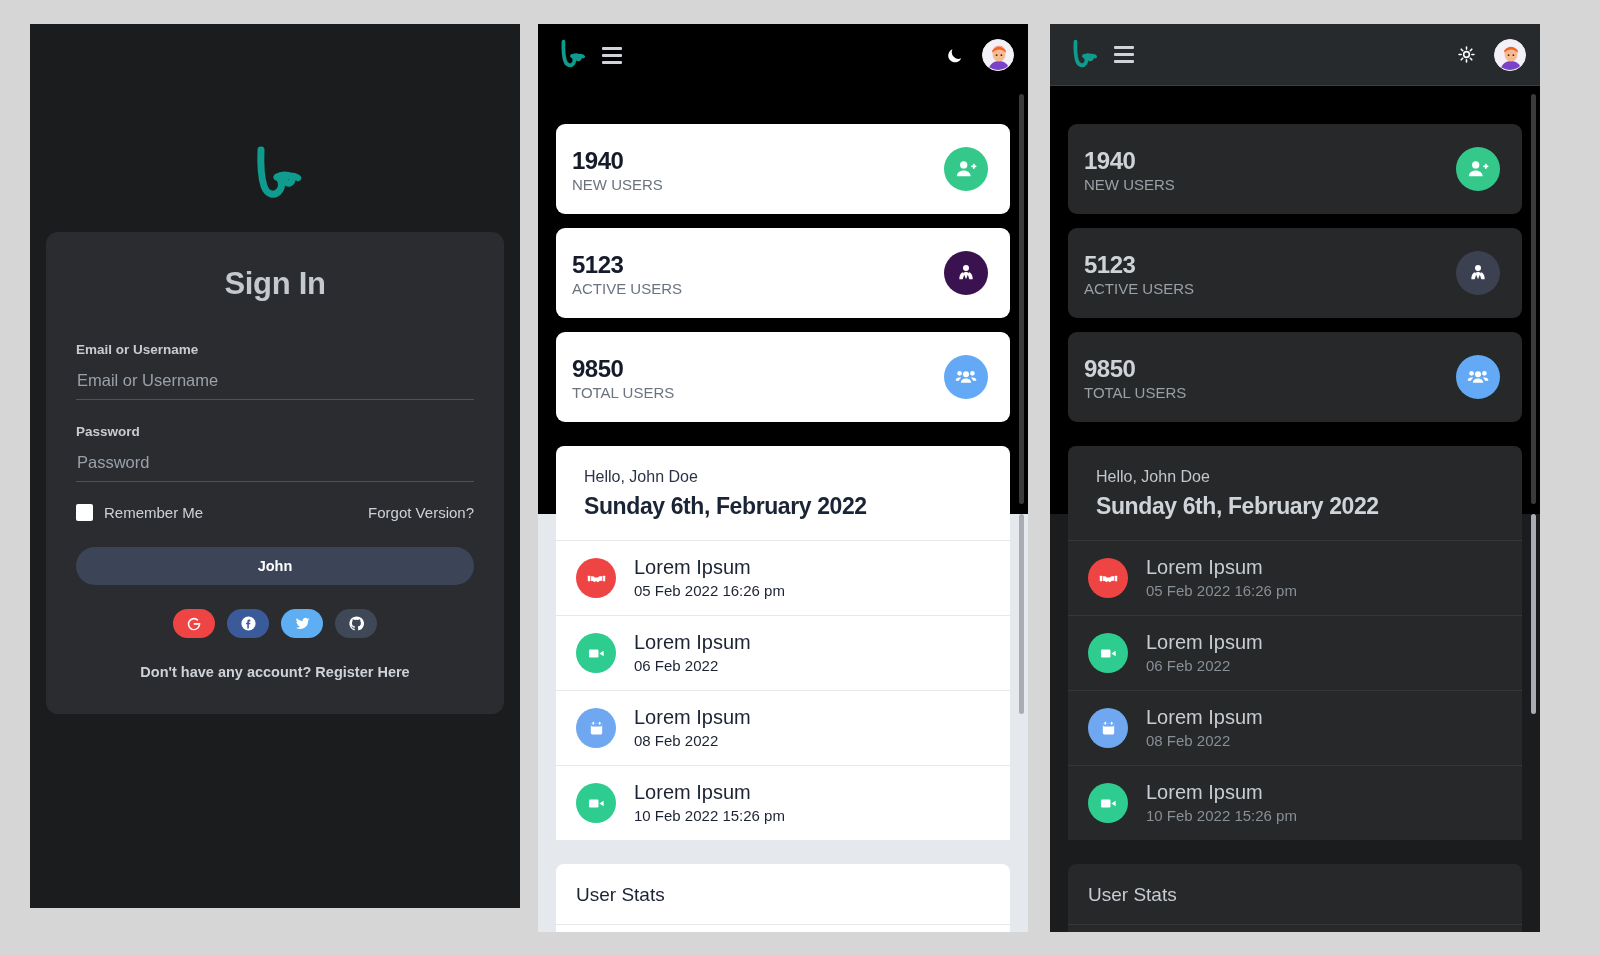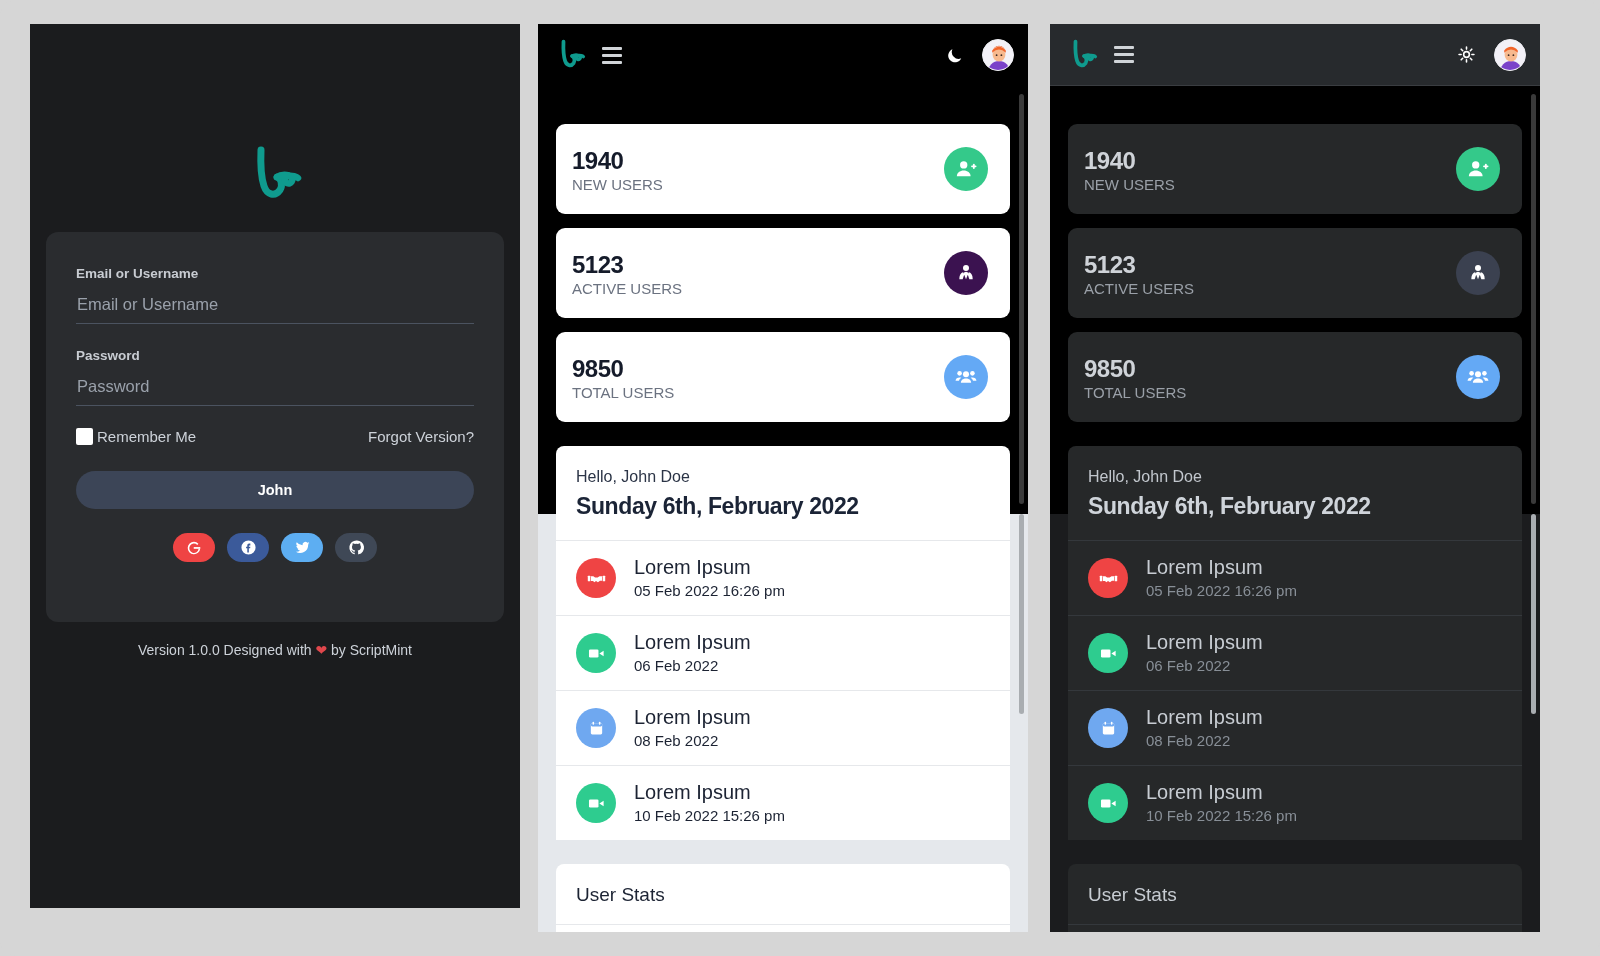--- a/index.html
+++ b/index.html
@@ -67,21 +67,21 @@
     padding: 4px 1px 9px 1px;
   }
   .field-input::placeholder { color: #9aa1ab; }
   .field-block { margin-bottom: 24px; }
   .field-block.last { margin-bottom: 22px; }
 
   .row-remember {
     display: flex; align-items: center; justify-content: space-between;
     margin-bottom: 26px;
   }
-  .remember-left { display: flex; align-items: center; gap: 4px; }
+  .remember-left { display: flex; align-items: center; gap: 11px; }
   .cb {
     width: 17px; height: 17px;
     background: #ffffff;
     border-radius: 2px;
     display: inline-block;
   }
   .remember-label { color: #cdd2d9; font-size: 15px; }
   .forgot-link { color: #cdd2d9; font-size: 15px; text-decoration: none; }
 
   .login-btn {
@@ -186,21 +186,21 @@
   #dash-dark  .stat-lbl { color: #9aa0a8; }
   .stat-icon {
     width: 44px; height: 44px; border-radius: 50%;
     display: flex; align-items: center; justify-content: center;
     flex: 0 0 auto;
   }
 
   
   .greet-card {
     border-radius: 8px 8px 0 0;
-    padding: 22px 20px 20px 20px;
+    padding: 22px 20px 20px 28px;
     margin-top: 24px;
   }
   #dash-light .greet-card { background: #ffffff; }
   #dash-dark  .greet-card { background: #262829; }
   .greet-hello { font-size: 16px; margin-bottom: 7px; }
   #dash-light .greet-hello { color: #2b3446; }
   #dash-dark  .greet-hello { color: #c2c7cd; }
   .greet-date { font-size: 23px; font-weight: bold; letter-spacing: -0.4px; }
   #dash-light .greet-date { color: #1b2436; }
   #dash-dark  .greet-date { color: #cfd4da; }
@@ -266,20 +266,21 @@
 
   <div class="panel" id="login-panel">
     <div class="login-logo-wrap">
       <svg class="vine-logo" width="56" height="62" viewBox="0 0 56 62">
         <path d="M14 6 C14 6 13 30 17 42 C20 51 28 53 33 46 C36 41 34 34 30 33" fill="none" stroke="#0f9b8e" stroke-width="7" stroke-linecap="round"></path>
         <path d="M30 33 C34 30 41 30 44 33 C47 36 44 41 40 39 C37 37.5 37 33 41 32 C45 31 50 33 51 34" fill="none" stroke="#0f9b8e" stroke-width="6.5" stroke-linecap="round"></path>
       </svg>
     </div>
 
     <div class="login-card">
+      <div class="signin-title">Sign In</div>
 
       <div class="field-block">
         <div class="field-label">Email or Username</div>
         <input class="field-input" type="text" placeholder="Email or Username" style="">
       </div>
 
       <div class="field-block last">
         <div class="field-label">Password</div>
         <input class="field-input" type="text" placeholder="Password" style="">
       </div>
@@ -313,25 +314,23 @@
             <path d="M22 5.9c-.7.3-1.5.5-2.3.6.8-.5 1.4-1.3 1.7-2.2-.8.5-1.6.8-2.5 1a4 4 0 0 0-6.8 3.6A11.3 11.3 0 0 1 3.9 4.6a4 4 0 0 0 1.2 5.3c-.6 0-1.2-.2-1.8-.5 0 2 1.4 3.6 3.2 4-.5.2-1.1.2-1.7.1a4 4 0 0 0 3.7 2.8 8 8 0 0 1-5.9 1.6 11.3 11.3 0 0 0 17.4-9.5v-.5c.8-.6 1.5-1.3 2-2.1z"></path>
           </svg>
         </div>
         <div class="soc" style="background:#3f4856">
           <svg width="17" height="17" viewBox="0 0 24 24" fill="#fff">
             <path d="M12 2a10 10 0 0 0-3.2 19.5c.5.1.7-.2.7-.5v-1.7c-2.8.6-3.4-1.3-3.4-1.3-.5-1.2-1.1-1.5-1.1-1.5-.9-.6.1-.6.1-.6 1 .1 1.5 1 1.5 1 .9 1.5 2.4 1.1 3 .8.1-.6.3-1.1.6-1.4-2.2-.2-4.6-1.1-4.6-5 0-1.1.4-2 1-2.7-.1-.3-.4-1.3.1-2.7 0 0 .8-.3 2.7 1a9.4 9.4 0 0 1 5 0c1.9-1.3 2.7-1 2.7-1 .5 1.4.2 2.4.1 2.7.6.7 1 1.6 1 2.7 0 3.9-2.4 4.8-4.6 5 .4.3.7 1 .7 2v2.9c0 .3.2.6.7.5A10 10 0 0 0 12 2z"></path>
           </svg>
         </div>
       </div>
 
+      <div class="register-line">Don't have any account? Register Here</div>
     </div>
 
-    <div class="version-line">
-      <span>Version 1.0.0 Designed with </span><span class="heart">❤</span><span> by ScriptMint</span>
-    </div>
   </div>
 
   <div class="panel" id="dash-light">
     <div class="dash-inner">
 
       <div class="topbar">
         <div class="topbar-left">
           <svg width="30" height="34" viewBox="0 0 56 62">
             <path d="M14 6 C14 6 13 30 17 42 C20 51 28 53 33 46 C36 41 34 34 30 33" fill="none" stroke="#0f9b8e" stroke-width="7" stroke-linecap="round"></path>
             <path d="M30 33 C34 30 41 30 44 33 C47 36 44 41 40 39 C37 37.5 37 33 41 32 C45 31 50 33 51 34" fill="none" stroke="#0f9b8e" stroke-width="6.5" stroke-linecap="round"></path>

